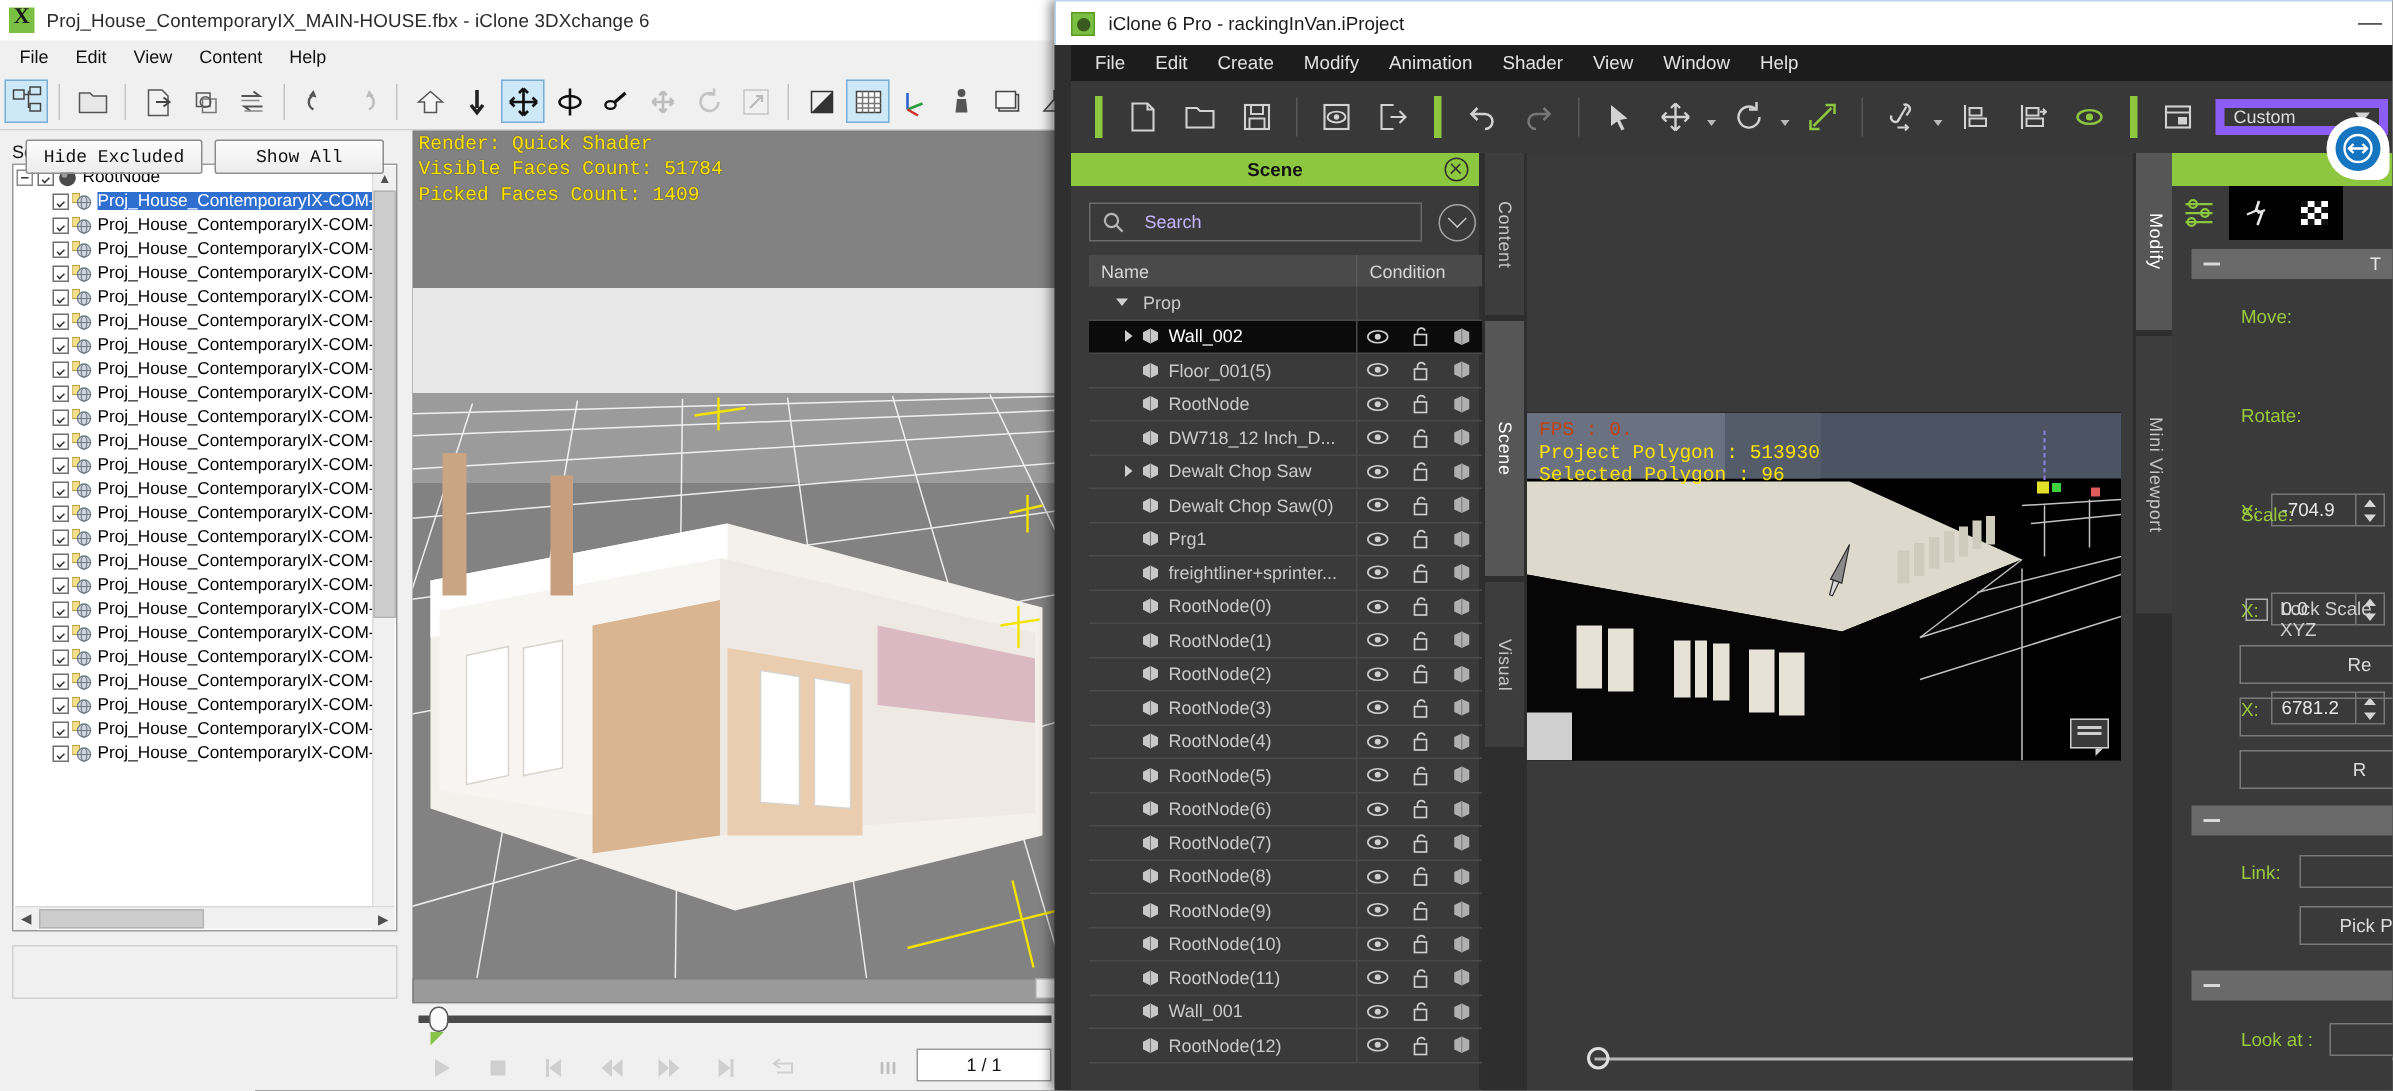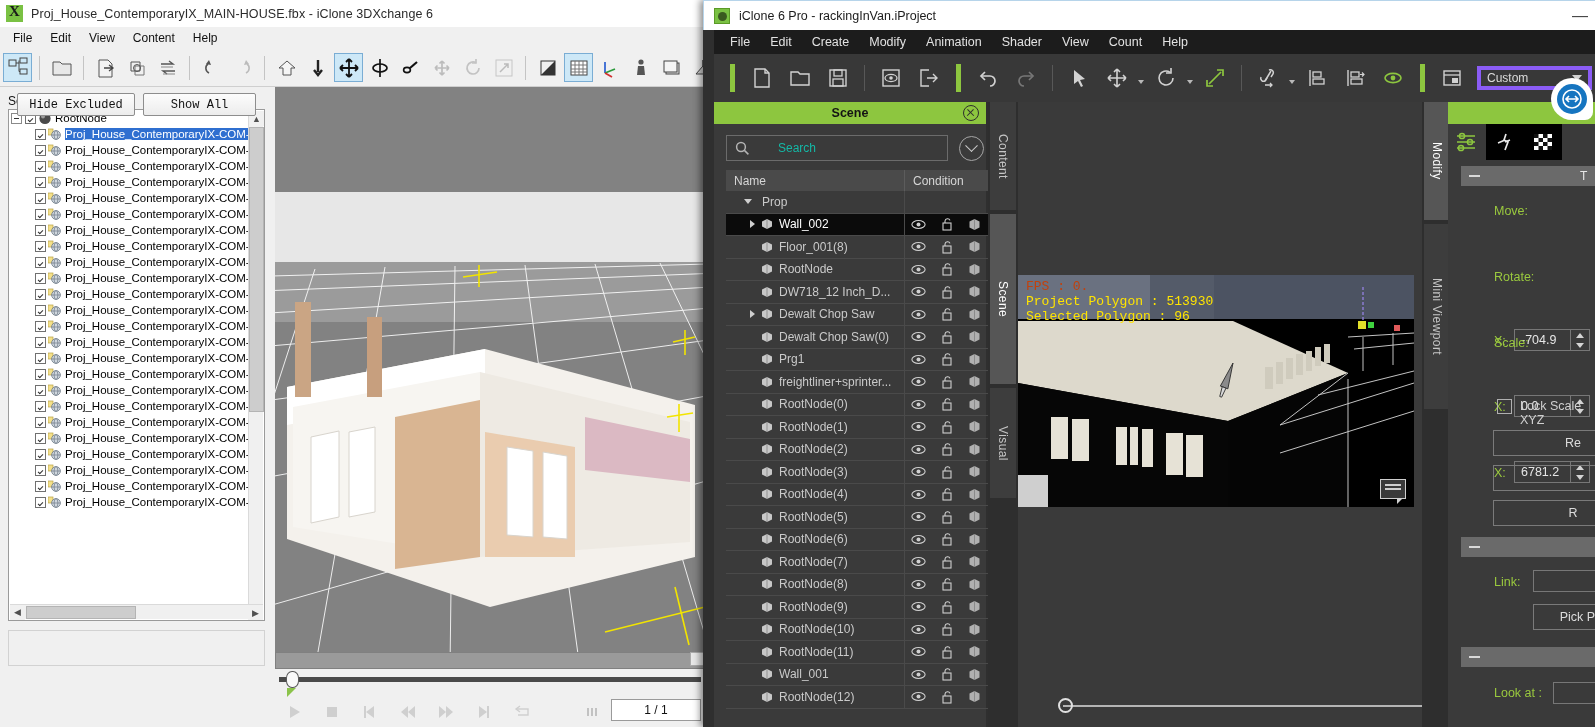--- a/index.html
+++ b/index.html
@@ -120,21 +120,21 @@
   #ic-toolbar { position:absolute; left:11px; top:54px; width:881px; height:48px;
     background:#383838; display:flex; align-items:center; padding-left:8px; }
   .ic-gbar { width:5px; height:28px; background:#8dc63f; margin:0 8px; flex:0 0 auto; }
   .ic-btn { width:34px; height:34px; display:flex; align-items:center;
     justify-content:center; margin:0 2px; flex:0 0 auto; }
   .ic-sep { width:1px; height:26px; background:#585858; margin:0 7px; flex:0 0 auto; }
   .ic-caret { width:9px; height:34px; display:flex; align-items:flex-end;
     justify-content:center; padding-bottom:11px; margin-right:2px; }
   .ic-caret::after { content:""; border-left:3.5px solid transparent;
     border-right:3.5px solid transparent; border-top:4px solid #b9b9b9; }
-  #ic-layout-select { width:115px; height:24px; border:4px solid #8b5cf6;
+  #ic-layout-select { width:115px; height:24px; border:6px solid #8b5cf6;
     display:flex; align-items:center; padding:0 6px; margin-left:6px; flex:0 0 auto;
     justify-content:space-between;text-align:right; }
   #ic-layout-select span { font-size:12px; color:#dcdcdc; }
   #ic-layout-caret { width:0;height:0; border-left:5px solid transparent;
     border-right:5px solid transparent; border-top:6px solid #d2d2d2; }
 
   
   #ic-helper { position:absolute; right:8px; top:84px; width:30px; height:30px;
     background:#1675c0; border-radius:50%; display:flex; align-items:center;
     justify-content:center; z-index:40; }
@@ -149,21 +149,21 @@
   #ic-scene-title { font:bold 12.5px "Liberation Sans", sans-serif; color:#141414; }
   #ic-scene-close { position:absolute; right:7px; top:3px; width:16px; height:16px;
     border:1.4px solid #2e2e2e; border-radius:50%; }
   #ic-scene-close::before,#ic-scene-close::after { content:""; position:absolute;
     left:2px; top:5.5px; width:9px; height:1.4px; background:#2e2e2e;
     transform:rotate(45deg); }
   #ic-scene-close::after { transform:rotate(-45deg); }
 
   #ic-search { position:absolute; left:12px; top:33px; width:222px; height:26px;
     border:1px solid #6b6b6b; display:flex; align-items:center; padding-left:8px; }
-  #ic-search-text { font-size:12px; color:#14b8a6; margin-left:28px; }
+  #ic-search-text { font-size:12px; color:#c4b5fd; margin-left:13px; }
   #ic-filter { position:absolute; left:245px; top:34px; width:25px; height:25px;
     border:1.4px solid #a5a5a5; border-radius:50%; display:flex;
     align-items:center; justify-content:center; }
   #ic-filter::after { content:""; width:8px; height:8px; border-right:1.6px solid #c9c9c9;
     border-bottom:1.6px solid #c9c9c9; transform:rotate(45deg) translate(-2px,-2px); }
 
   #ic-tbl-head { position:absolute; left:12px; top:68px; width:262px; height:21px;
     background:#4a4a4a; display:flex; }
   #ic-tbl-head .th { font-size:12px; color:#d6d6d6; display:flex; align-items:center;
     padding-left:8px; }
@@ -728,20 +728,23 @@
         <path d="M188 190 L222 185"></path>
         <path d="M204 178 L204 200"></path>
         <path d="M398 255 L420 250"></path>
         <path d="M410 243 L410 268"></path>
         <path d="M392 330 L418 326"></path>
         <path d="M404 317 L404 345"></path>
         <path d="M330 545 L430 520"></path>
         <path d="M400 500 L414 558"></path>
       </g>
     </svg>
+    <div id="xc-overlay"><span>Render: Quick Shader</span>
+<span>Visible Faces Count: 51784</span>
+<span class="pick">Picked Faces Count: 1409</span></div>
   </div>
 
   <div id="xc-statusstrip"></div>
   <div id="xc-corner"></div>
 
   <div id="xc-timeline">
     <div id="xc-tl-track"></div>
     <div id="xc-tl-head"></div>
     <div id="xc-tl-mark"></div>
     <div id="xc-transport">
@@ -804,21 +807,21 @@
   </div>
 
   <div id="ic-menubar">
     <div class="mi">File</div>
     <div class="mi">Edit</div>
     <div class="mi">Create</div>
     <div class="mi">Modify</div>
     <div class="mi">Animation</div>
     <div class="mi">Shader</div>
     <div class="mi">View</div>
-    <div class="mi">Count</div>
+    <div class="mi">Window</div>
     <div class="mi">Help</div>
   </div>
 
   <div id="ic-toolbar">
     <div class="ic-gbar"></div>
     <div class="ic-btn">
       <svg width="24" height="24" viewBox="0 0 24 24">
             <path d="M5 3h10l4 4v14H5z" fill="none" stroke="#d2d2d2" stroke-width="1.4"></path>
             <path d="M15 3v4h4" fill="none" stroke="#d2d2d2" stroke-width="1.4"></path>
           </svg>
@@ -1001,21 +1004,21 @@
           </div>
           <div class="ic-row">
             <div class="nmwrap">
               <span class="ic-exp" style="margin-left:18px"></span>
               <span class="ic-propicon">
                 <svg width="12" height="12" viewBox="0 0 12 12">
                   <path d="M6 1l5 2.5v5L6 11 1 8.5v-5z" fill="#c8c8c8"></path>
                   <path d="M6 1v10" stroke="#7a7a7a" stroke-width=".7"></path>
                 </svg>
               </span>
-              <span class="nm">Floor_001(8)</span>
+              <span class="nm">Floor_001(5)</span>
             </div>
             <div class="ic-cond">
               <div>
                 <svg width="15" height="11" viewBox="0 0 15 11">
                   <ellipse cx="7.5" cy="5.5" rx="6.6" ry="4" fill="none" stroke="#cfcfcf" stroke-width="1.1"></ellipse>
                   <circle cx="7.5" cy="5.5" r="2" fill="#cfcfcf"></circle>
                 </svg>
               </div>
               <div>
                 <svg width="12" height="14" viewBox="0 0 12 14">

